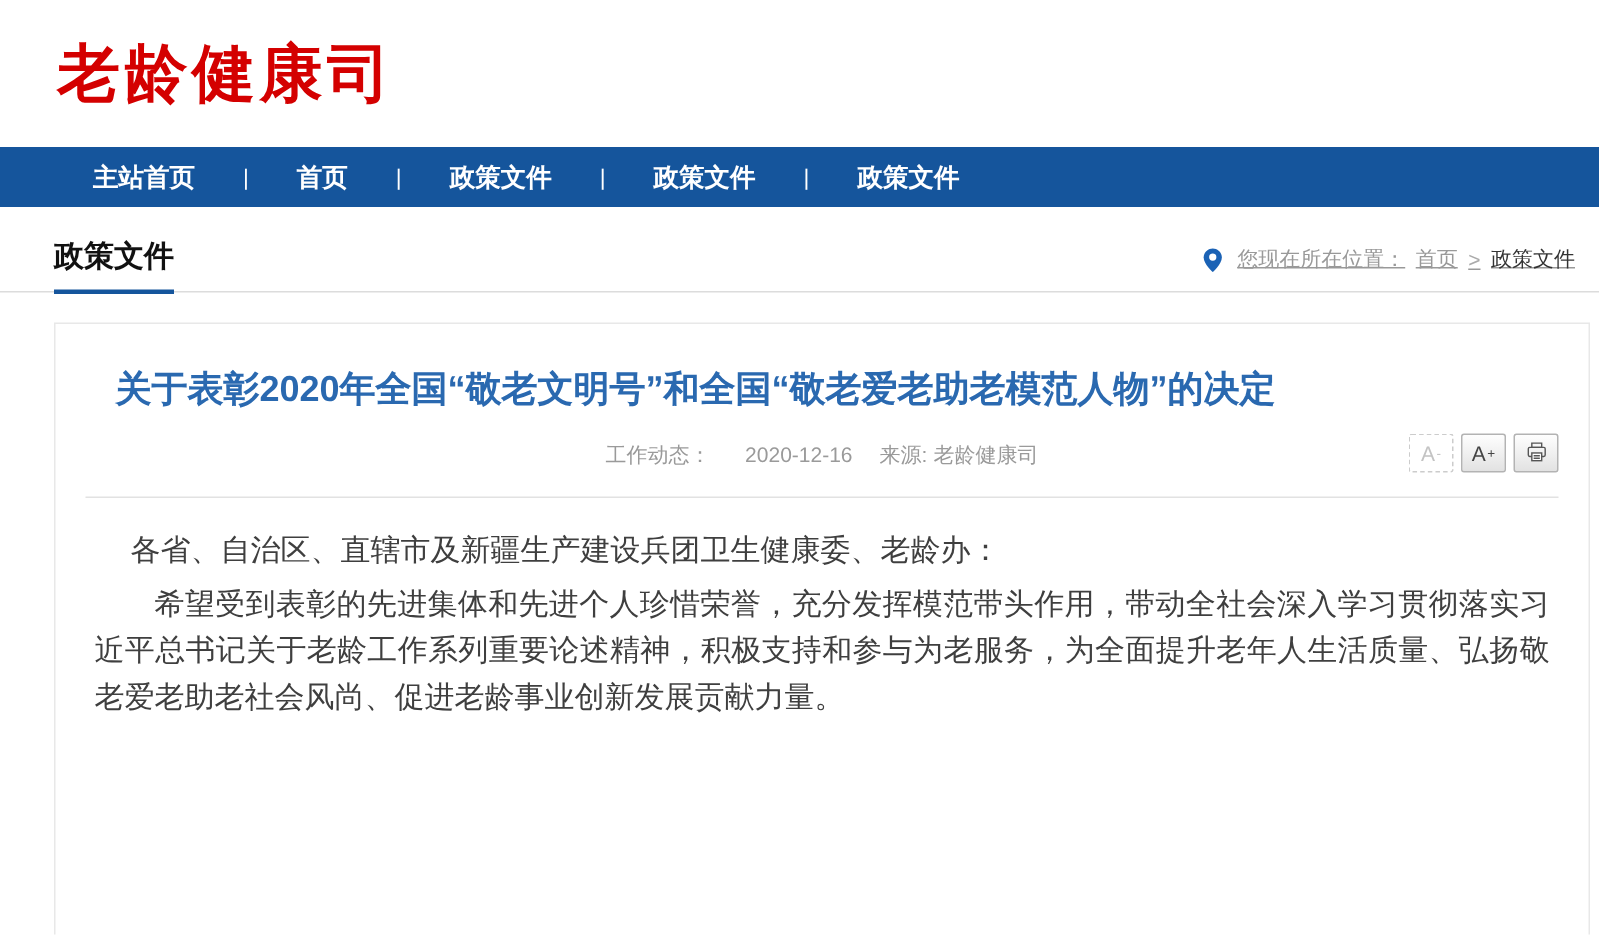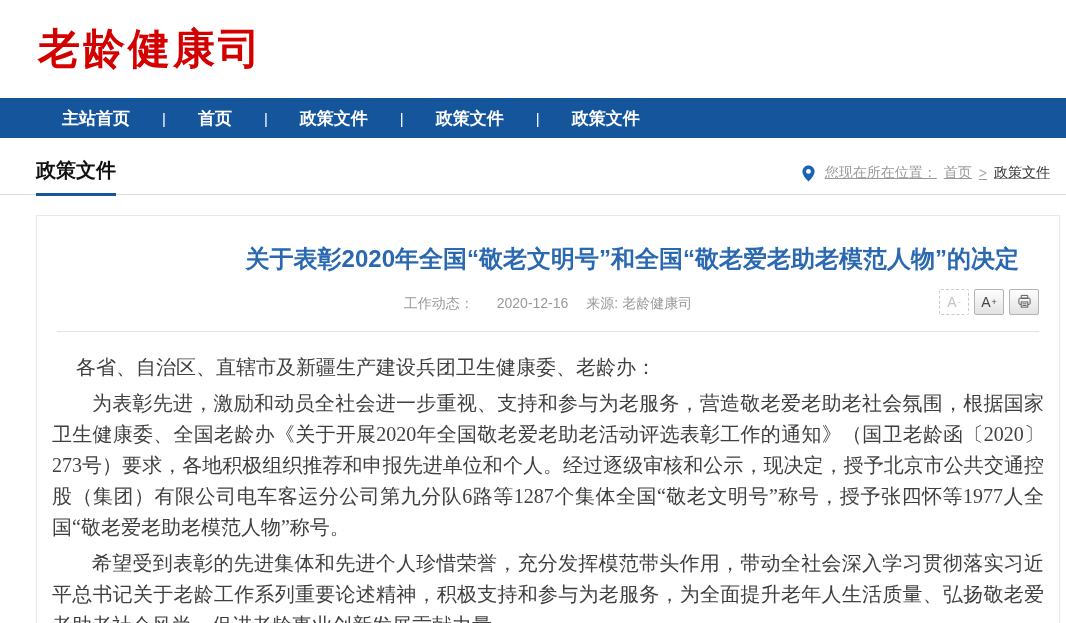--- a/index.html
+++ b/index.html
@@ -51,21 +51,21 @@
   .crumb .current-link{ color:#333; }
   .pin-icon{ display:inline-flex; margin-right:2px; }
   
   .article-box{
     margin:20px 0 0 36px; width:1024px; box-sizing:border-box;
     border:1px solid #e8e8e8; background:#fff;
     min-height:420px;
   }
   .article-title{
     margin:27px 40px 0;
-    text-align:right;
+    text-align:left;
     font-size:24px; font-weight:bold;
     color:#2A69B0;
   }
   .meta-row{ position:relative; height:36px; margin-top:12px; }
   .meta{
     text-align:center; font-size:14px; color:#9a9a9a; padding-top:8px;
   }
   .meta .m-date{ margin:0 18px 0 23px; }
   .meta .m-src{ margin-left:4px; }
   .tools{ position:absolute; right:20px; top:2px; display:flex; gap:5px; }
@@ -83,21 +83,21 @@
     cursor:default;
   }
   .header-divider{ border-bottom:1px solid #e2e2e2; margin:8px 20px 0; }
   
   .article-body{
     padding:20px 14px 30px;
     font-family:"Liberation Serif","DejaVu Serif",serif;
     font-size:20px; line-height:31px; color:#3f3f3f;
     text-align:justify;
   }
-  .article-body p{ margin:0 1px 5px; }
+  .article-body p{ margin:0 12px 5px; }
   .indent-1{ text-indent:1.2em; }
   .indent-2{ text-indent:2em; }
 </style>
 </head>
 <body>
 
 <div class="site-header">
   <div class="logo-text">老龄健康司</div>
 </div>
 
@@ -156,16 +156,15 @@
           </svg>
         </span>
       </button>
     </div>
   </div>
 
   <div class="header-divider"></div>
 
   <div class="article-body">
     <p class="indent-1">各省、自治区、直辖市及新疆生产建设兵团卫生健康委、老龄办：</p>
-    <p class="indent-2">为表彰先进，激励和动员全社会进一步重视、支持和参与为老服务，营造敬老爱老助老社会氛围，根据国家卫生健康委、全国老龄办《关于开展2020年全国敬老爱老助老活动评选表彰工作的通知》（国卫老龄函〔2020〕273号）要求，各地积极组织推荐和申报先进单位和个人。经过逐级审核和公示，现决定，授予北京市公共交通控股（集团）有限公司电车客运分公司第九分队6路等1287个集体全国“敬老文明号”称号，授予张四怀等1977人全国“敬老爱老助老模范人物”称号。</p>
     <p class="indent-2">希望受到表彰的先进集体和先进个人珍惜荣誉，充分发挥模范带头作用，带动全社会深入学习贯彻落实习近平总书记关于老龄工作系列重要论述精神，积极支持和参与为老服务，为全面提升老年人生活质量、弘扬敬老爱老助老社会风尚、促进老龄事业创新发展贡献力量。</p>
   </div>
 </div>
 
 </body></html>

